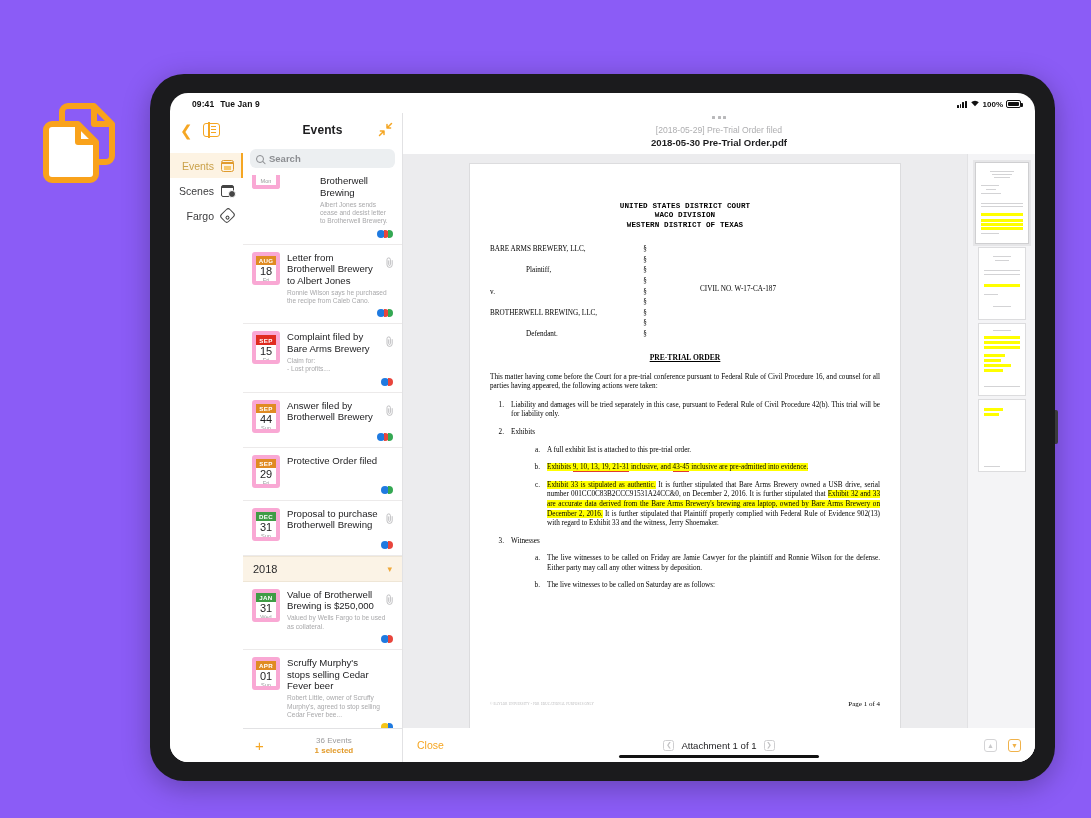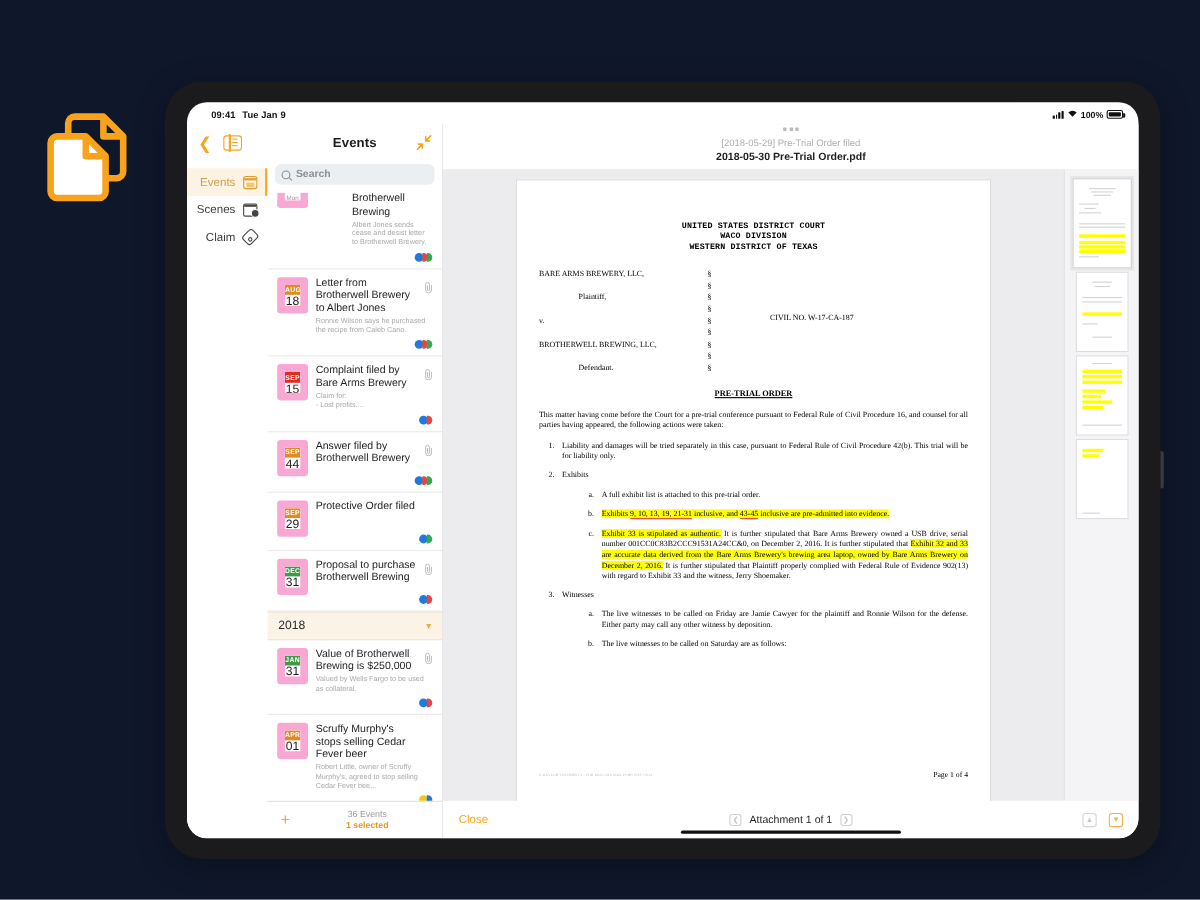--- a/index.html
+++ b/index.html
@@ -2,21 +2,21 @@
 <html><head>
 <meta charset="utf-8">
 <style>
   * { box-sizing: border-box; margin: 0; padding: 0; }
   html, body {
     width: 1091px; height: 818px;
     background: #ffffff;
     font-family: "Liberation Sans", sans-serif;
     overflow: hidden;
   }
-  #root { position: relative; width: 1091px; height: 818px; background:#0f172a; }
+  #root { position: relative; width: 1091px; height: 818px; background:#8b5cf6; }
 
   
   .app-icon { position: absolute; left: 38px; top: 96px; width: 88px; height: 88px; }
 
   
   .tablet {
     position: absolute; left: 150px; top: 74px;
     width: 905px; height: 707px;
     background: #1b1b1d;
     border-radius: 34px;
@@ -89,21 +89,21 @@
   }
   .mag { width:8px; height:8px; border:1.3px solid #8b8d91; border-radius:50%; position:relative; flex:0 0 8px;}
   .mag::after{content:""; position:absolute; right:-3px; bottom:-2.2px; width:3.6px; height:1.3px; background:#8b8d91; transform:rotate(45deg); border-radius:1px;}
 
   .ev-scroll { flex:1; overflow:hidden; position:relative; }
   .ev-list { padding: 0 0 0 0; }
   .ev-item { display:flex; gap:7px; padding: 7px 9px 6px 9px; border-bottom:1px solid #eceaea; position:relative; }
   .ev-item.first-cut { padding-top:0;gap:40px; }
   .ev-item.selected { background:#fbcb7d; border-bottom:none; border-radius:5px; margin:2px 4px; padding:7px 7px 6px 7px;}
   .datechip {
-    width: 28px; flex:0 0 28px; border:7px solid #f9a8d4; border-radius:3px; overflow:hidden;
+    width: 28px; flex:0 0 28px; border:4px solid #f9a8d4; border-radius:3px; overflow:hidden;
     background:#fff; text-align:center; height:33px;
   }
   .dc-m { font-size:6.2px; font-weight:700; color:#fff; padding:1.3px 0 1px; letter-spacing:.3px;}
   .dc-d { font-size:11px; font-weight:400; color:#1d1d1f; line-height:12px; margin-top:0px;}
   .dc-w { font-size:5.6px; color:#9a9a9c; line-height:7px; padding-bottom:1px;}
   .ev-main { flex:1; min-width:0; }
   .ev-title { font-size:9.6px; color:#1d1d1f; line-height:11.6px; padding-right:12px; }
   .ev-sub { font-size:6.6px; color:#a9a9ab; line-height:8.3px; margin-top:2.5px;}
   .clip {
     position:absolute; right:8px; top:9px; width:8px; height:11px;
@@ -233,21 +233,21 @@
           <div class="rail-items">
             <div class="rail-item active">
               <span>Events</span>
               <span class="ri-icon ic-events"></span>
             </div>
             <div class="rail-item">
               <span>Scenes</span>
               <span class="ri-icon ic-scenes"></span>
             </div>
             <div class="rail-item">
-              <span>Claim</span>
+              <span>Fargo</span>
               <span class="ri-icon ic-tags"></span>
             </div>
           </div>
         </div>
 
         <div class="events-col">
           <div class="events-head">
             <span class="events-title">Events</span>
             <span class="collapse-icon">
               <svg width="15" height="15" viewBox="0 0 15 15">

